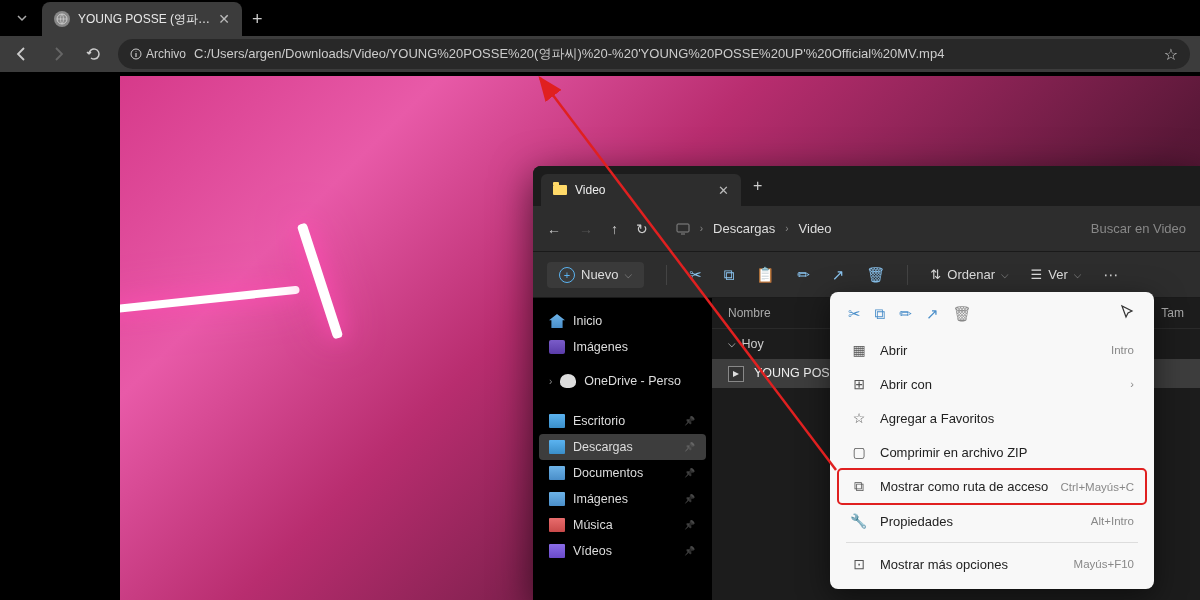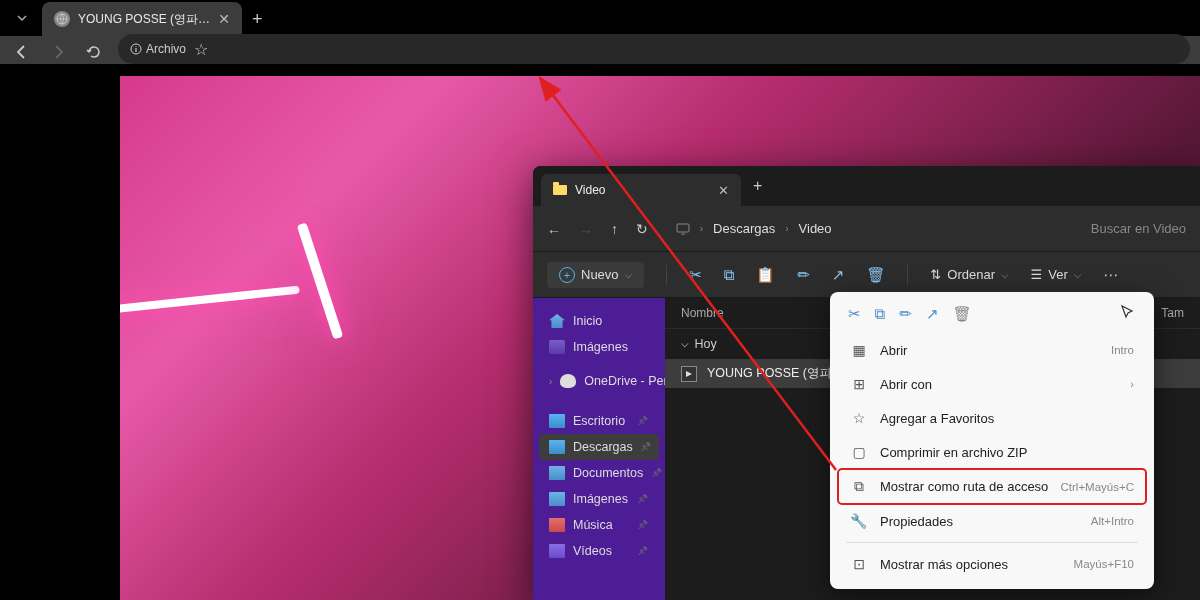--- a/index.html
+++ b/index.html
@@ -7,21 +7,21 @@
 
 
 .browser-titlebar { height: 36px; background: #000; display: flex; align-items: flex-end; padding-left: 8px; }
 .tab-menu-btn { width: 28px; height: 28px; display: flex; align-items: center; justify-content: center; color: #aaa; margin-bottom: 4px; margin-right: 6px; }
 .browser-tab { background: #3c3c3c; height: 34px; border-radius: 8px 8px 0 0; display: flex; align-items: center; padding: 0 12px; gap: 8px; width: 200px; color: #e8e8e8; font-size: 12px; }
 .tab-favicon { width: 16px; height: 16px; border-radius: 50%; background: #888; display: flex; align-items: center; justify-content: center; }
 .tab-title { flex: 1; white-space: nowrap; overflow: hidden; text-overflow: ellipsis; }
 .tab-close { color: #bbb; font-size: 14px; }
 .new-tab-btn { color: #ccc; font-size: 18px; padding: 0 10px; margin-bottom: 6px; }
 
-.browser-toolbar { height: 28px; background: #3c3c3c; display: flex; align-items: flex-end; padding: 0 10px; gap: 12px; }
+.browser-toolbar { height: 36px; background: #3c3c3c; display: flex; align-items: center; padding: 0 10px; gap: 12px; }
 .nav-btn { color: #ccc; width: 24px; height: 24px; display: flex; align-items: center; justify-content: center; }
 .nav-btn.disabled { color: #666; }
 .address-bar-wrap { flex: 1; display: flex; align-items: center; background: #282828; border-radius: 20px; height: 30px; padding: 0 12px; gap: 8px; color: #ccc; }
 .archivo-chip { display: flex; align-items: center; gap: 4px; font-size: 12px; }
 .url-text { font-size: 13px; color: #ccc; flex: 1; white-space: nowrap; overflow: hidden; }
 .star-btn { color: #ccc; font-size: 16px; }
 
 
 .video-area { position: absolute; top: 76px; left: 120px; right: 0; bottom: 0; background: linear-gradient(135deg, #d63a8a 0%, #e85aa8 20%, #b82d6f 40%, #5a1838 70%, #2a0818 100%); overflow: hidden; }
 .neon-line1 { position: absolute; left: -20px; top: 220px; width: 200px; height: 8px; background: #fff; box-shadow: 0 0 20px #ff4db3, 0 0 40px #ff4db3; transform: rotate(-6deg); border-radius: 4px; }
@@ -46,21 +46,21 @@
 
 .explorer-toolbar { height: 46px; background: #2d2d2d; display: flex; align-items: center; padding: 0 14px; gap: 22px; border-bottom: 1px solid #1a1a1a; }
 .new-btn { display: flex; align-items: center; gap: 6px; color: #ddd; font-size: 13px; background: #3a3a3a; padding: 5px 12px; border-radius: 4px; }
 .plus-circle { width: 16px; height: 16px; border: 1.5px solid #5bb3f0; border-radius: 50%; display: flex; align-items: center; justify-content: center; color: #5bb3f0; font-size: 11px; }
 .tb-icon { color: #8ac4f0; font-size: 15px; }
 .tb-icon.muted { color: #666; }
 .tb-sep { width: 1px; height: 20px; background: #444; }
 .tb-text-btn { color: #ddd; font-size: 13px; display: flex; align-items: center; gap: 6px; }
 
 .explorer-body { display: flex; height: calc(100% - 132px); }
-.sidebar { width: 132px; background: #4c1d95; padding: 10px 6px; overflow: hidden; }
+.sidebar { width: 179px; background: #000000; padding: 10px 6px; overflow: hidden; }
 .side-item { display: flex; align-items: center; gap: 8px; padding: 6px 10px; color: #ddd; font-size: 12.5px; border-radius: 4px; white-space: nowrap; }
 .side-item.pin::after { content: '📌'; font-size: 9px; margin-left: auto; opacity: 0.5; filter: grayscale(1); }
 .side-item.active { background: #3d3d3d; }
 .side-ico { width: 16px; height: 14px; flex-shrink: 0; }
 .ico-home { background: linear-gradient(#6db3e8, #4a8ec9); clip-path: polygon(50% 0, 100% 45%, 85% 45%, 85% 100%, 15% 100%, 15% 45%, 0 45%); }
 .ico-gallery { background: linear-gradient(#7a5cc9, #5a3ca9); border-radius: 2px; }
 .ico-cloud { background: #ddd; border-radius: 50% 50% 40% 40%; }
 .ico-folder-b { background: linear-gradient(#5bb3f0, #3a8ec9); border-radius: 1px; }
 .ico-download { background: linear-gradient(#5bb3f0, #3a8ec9); border-radius: 1px; position: relative; }
 .ico-doc { background: linear-gradient(#6db3e8, #4a8ec9); border-radius: 1px; }
@@ -130,20 +130,21 @@
       </svg>
   </div>
   <div class="address-bar-wrap">
     <div class="archivo-chip">
       <svg width="12" height="12" viewBox="0 0 12 12">
           <circle cx="6" cy="6" r="5" fill="none" stroke="#ccc"></circle>
           <path d="M6 5v4M6 3v.5" stroke="#ccc" stroke-width="1.2"></path>
         </svg>
       <span>Archivo</span>
     </div>
+    <span class="url-text">C:/Users/argen/Downloads/Video/YOUNG%20POSSE%20(영파씨)%20-%20'YOUNG%20POSSE%20UP'%20Official%20MV.mp4</span>
     <span class="star-btn">☆</span>
   </div>
 </div>
 
 <div class="video-area">
   <div class="neon-line1"></div>
   <div class="neon-line2"></div>
 </div>
 
 <div class="explorer">

